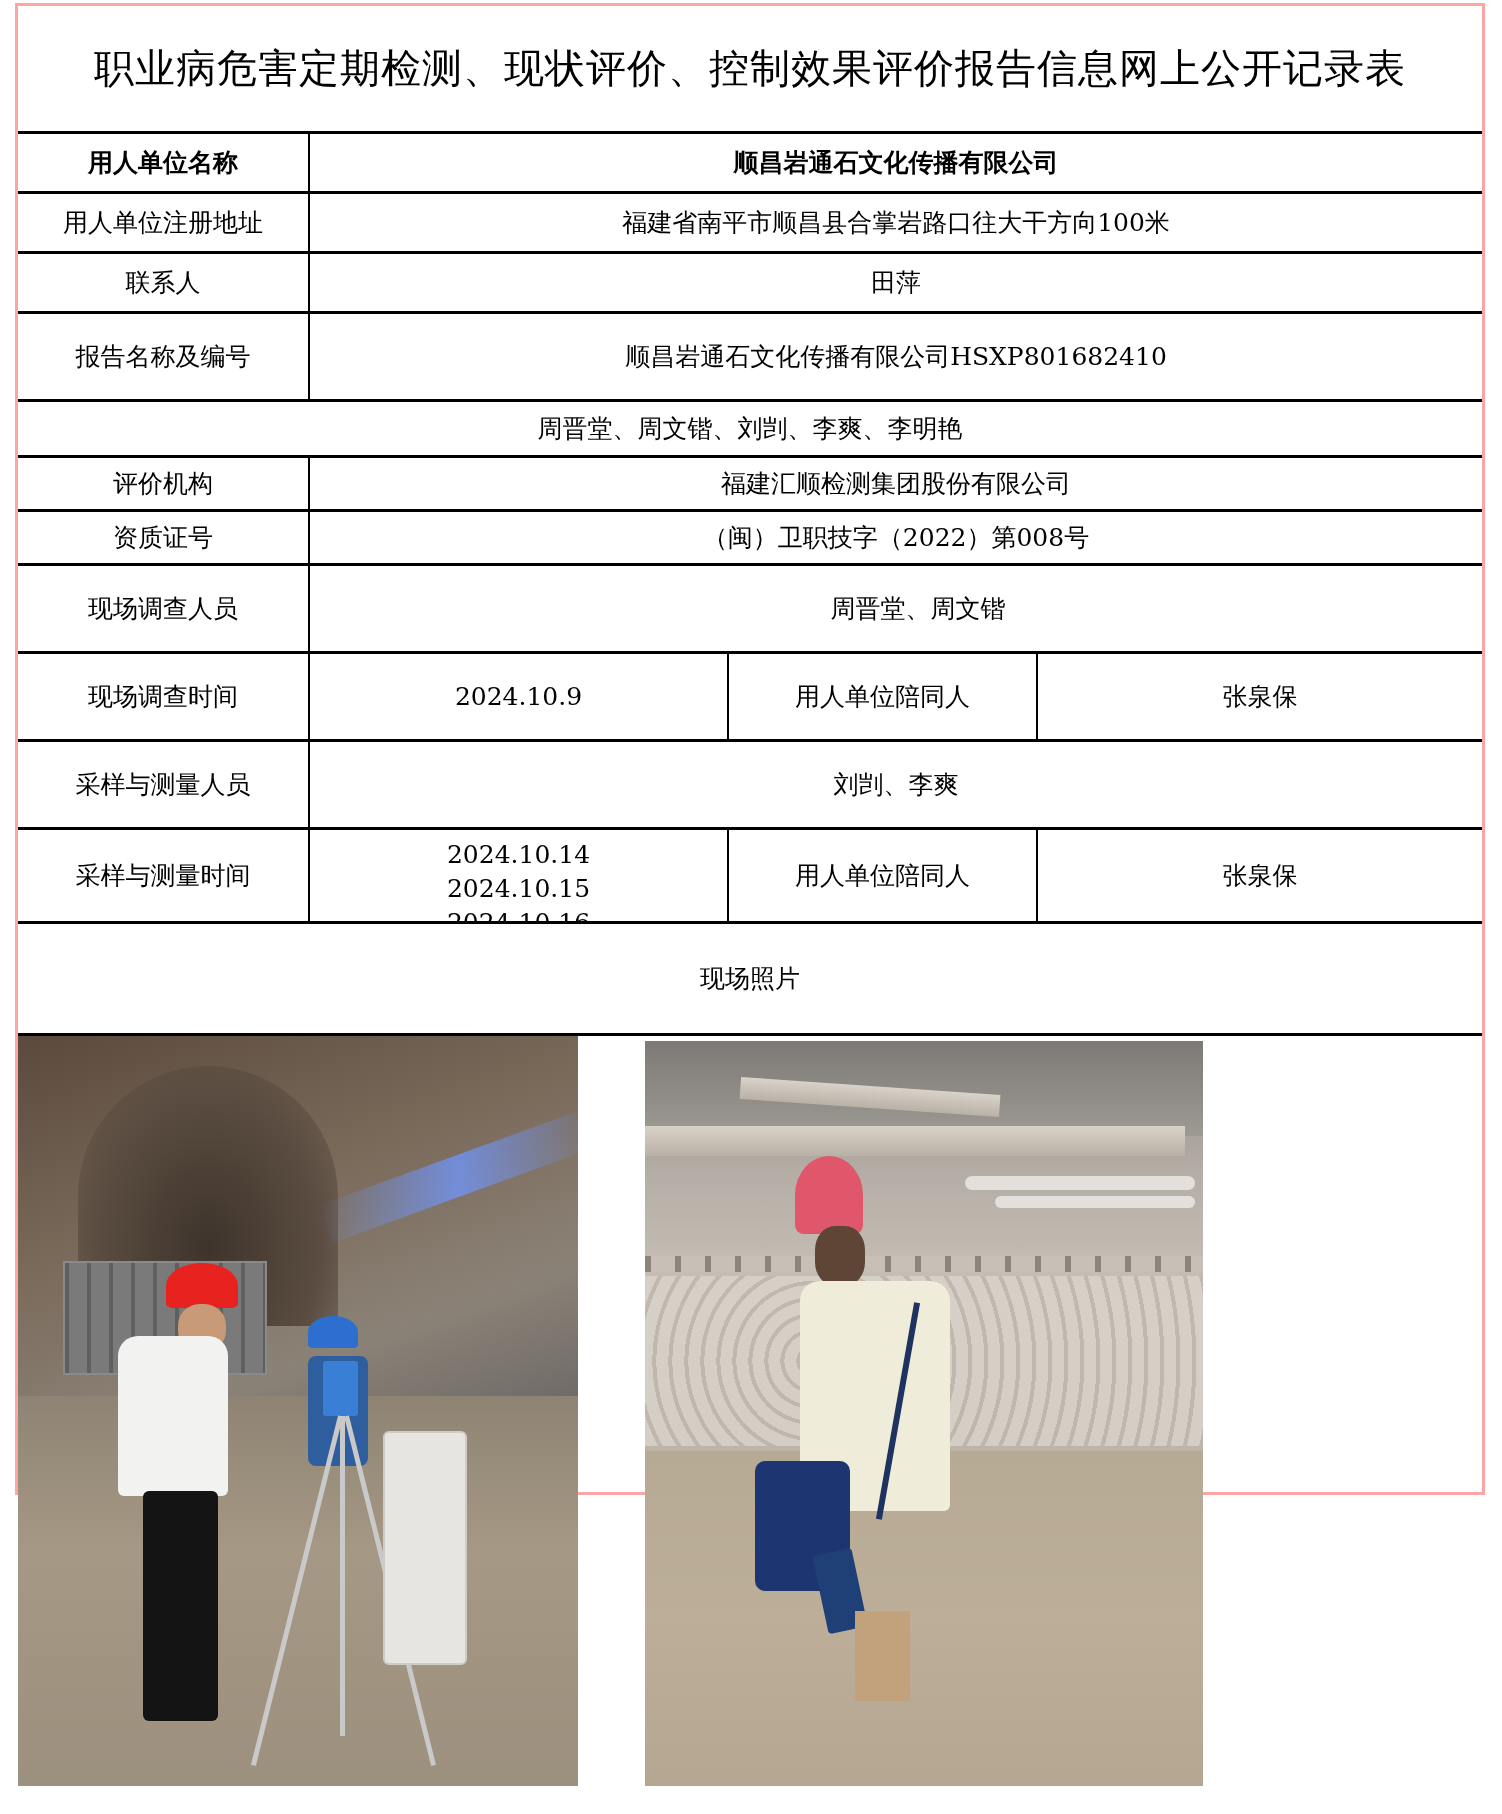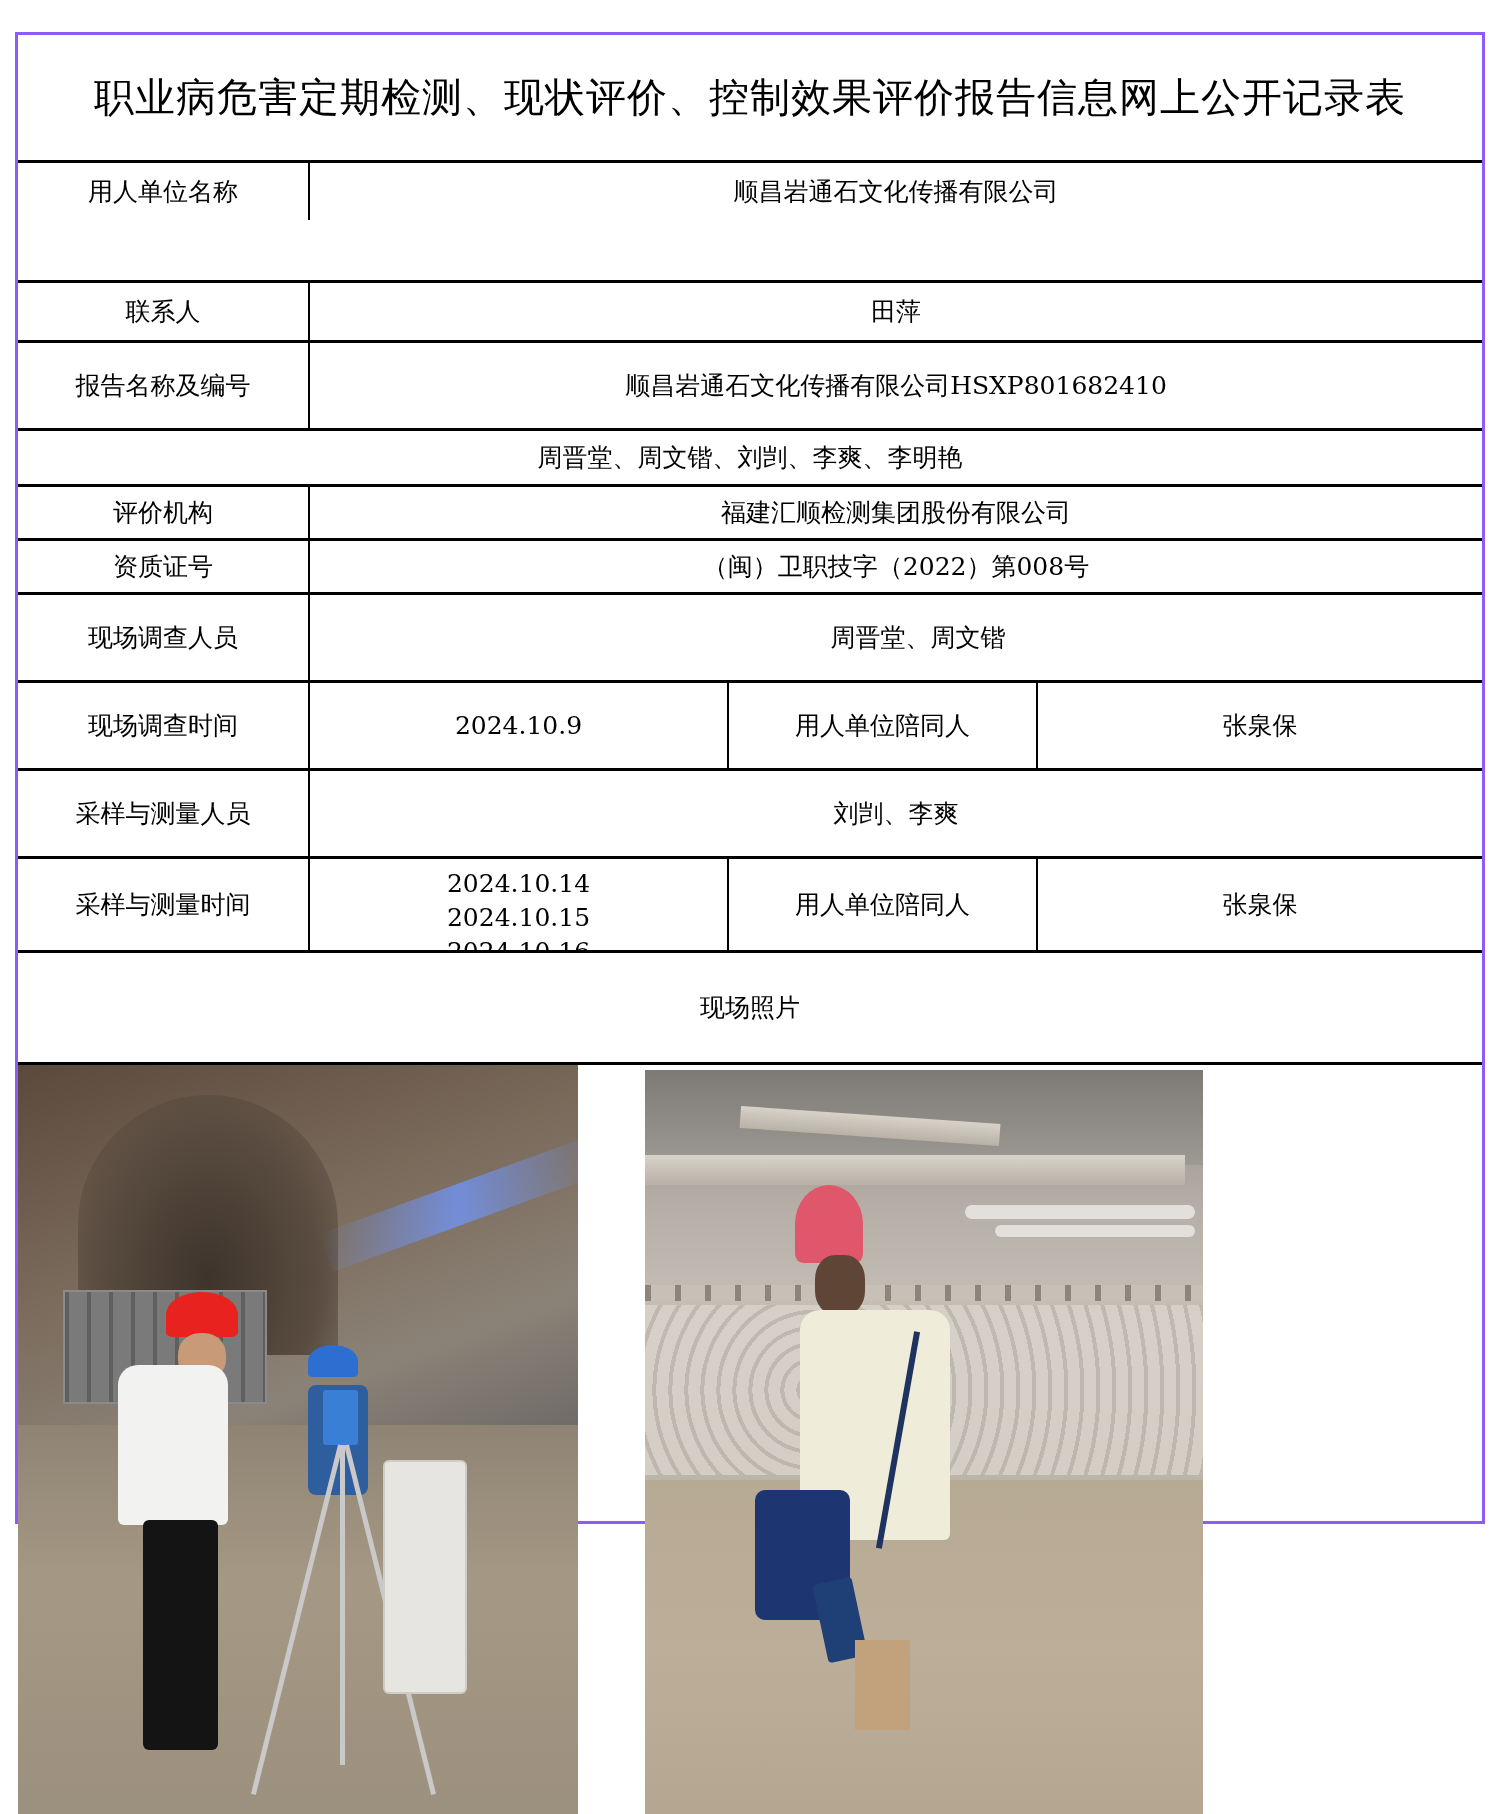--- a/index.html
+++ b/index.html
@@ -11,24 +11,24 @@
     width: 1502px;
     height: 1814px;
     position: relative;
     overflow: hidden;
     font-family: "DejaVu Serif", "Liberation Serif", serif;
     color: #000000;
   }
   .sheet {
     position: absolute;
     left: 15px;
-    top: 32px;
+    top: 3px;
     width: 1470px;
     height: 1492px;
-    border: 3px solid #8b5cf6;
+    border: 3px solid #fca5a5;
     box-sizing: border-box;
   }
   .row {
     position: absolute;
     left: 0;
     right: 0;
     border-top: 3px solid #000;
     box-sizing: border-box;
     display: flex;
   }
@@ -130,25 +130,29 @@
 </style>
 </head>
 <body>
 
 <div class="sheet">
 
   <div class="title-row">
     <div class="title">职业病危害定期检测、现状评价、控制效果评价报告信息网上公开记录表</div>
   </div>
 
-  <div class="row" style="top:125px;height:60px;">
+  <div class="row" style="top:125px;height:60px;font-weight:bold;">
     <div class="cell label">用人单位名称</div>
     <div class="cell value">顺昌岩通石文化传播有限公司</div>
   </div>
 
+  <div class="row" style="top:185px;height:60px;">
+    <div class="cell label">用人单位注册地址</div>
+    <div class="cell value">福建省南平市顺昌县合掌岩路口往大干方向100米</div>
+  </div>
 
   <div class="row" style="top:245px;height:60px;">
     <div class="cell label">联系人</div>
     <div class="cell value">田萍</div>
   </div>
 
   <div class="row" style="top:305px;height:88px;">
     <div class="cell label">报告名称及编号</div>
     <div class="cell value">顺昌岩通石文化传播有限公司HSXP801682410</div>
   </div>

